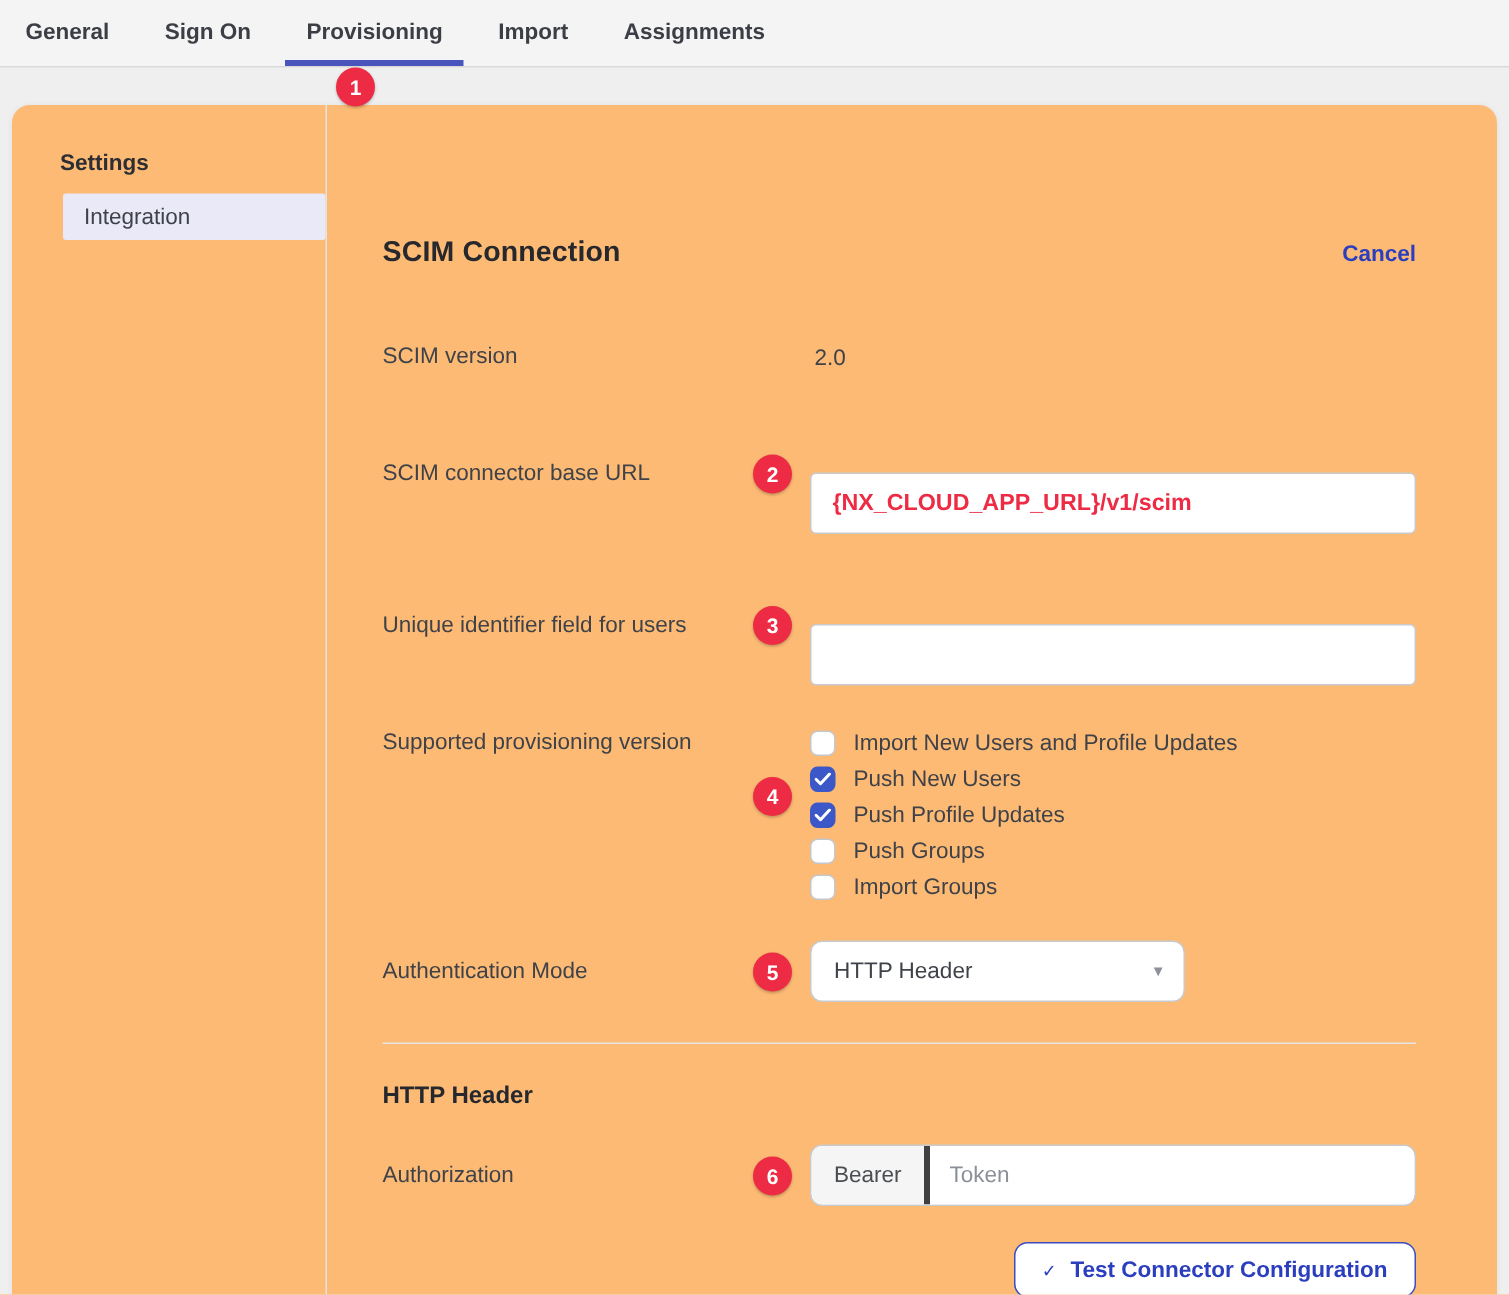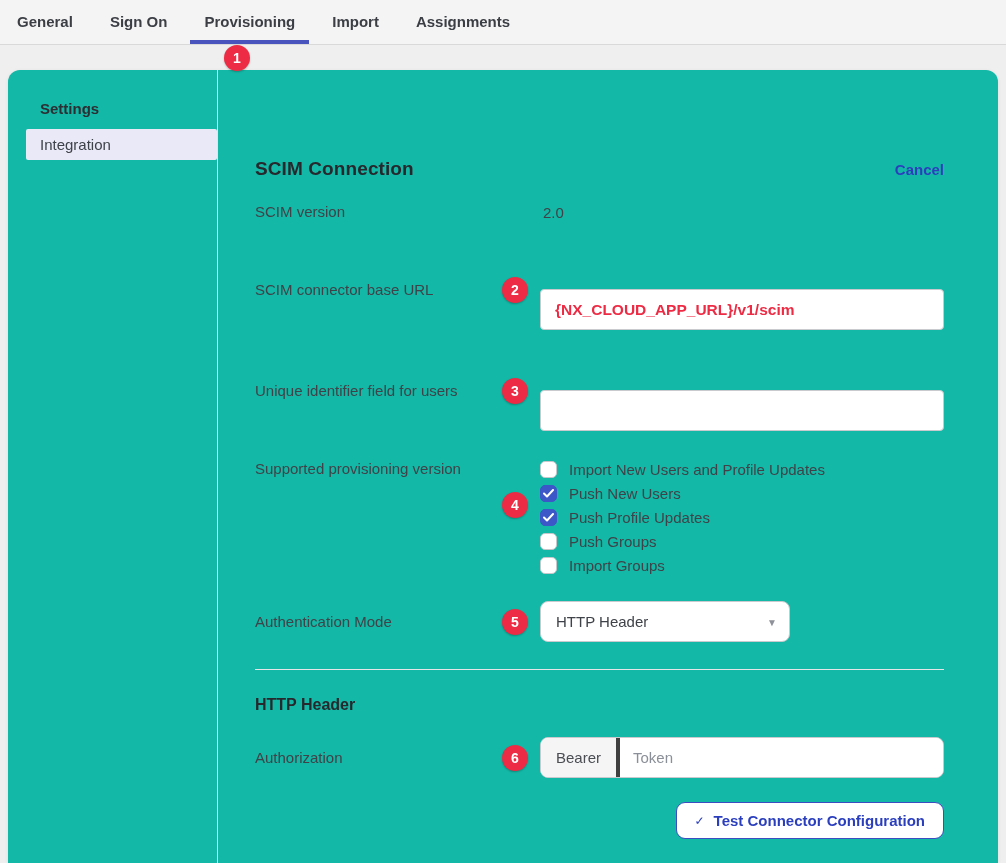--- a/index.html
+++ b/index.html
@@ -47,55 +47,55 @@
     flex:0 0 auto;
   }
   .badge-1 { position:absolute; left:224px; top:45px; z-index:6; }
   .ctl-badge { position:absolute; left:-38px; top:50%; transform:translateY(-50%); }
   .ctl-badge.badge-4 { top:48px; }
 
   
   .card {
     position:absolute;
     left:8px; right:8px; top:70px; bottom:0;
-    background:#14b8a6;
+    background:#fdba74;
     border-radius:12px 12px 0 0;
     box-shadow:0 1px 4px rgba(0,0,0,0.07);
     display:flex;
   }
 
   
   .sidebar {
     width:210px;
     flex:0 0 210px;
     border-right:1px solid #e4e4e6;
     padding-top:30px;
   }
   .sidebar-heading {
     font-size:15px; font-weight:700; color:#2c2e33;
     padding:0 0 12px 32px;
   }
   .sidebar-item {
-    margin-left:18px;
+    margin-left:34px;
     padding:7px 0 7px 14px;
     font-size:15px;
     color:#3f4248;
     border-radius:2px;
     cursor:pointer;
   }
   .sidebar-item.active { background:#e9e9f8; }
 
   
   .main {
     flex:1;
     padding:88px 54px 0 37px;
   }
   .title-row {
     display:flex; justify-content:space-between; align-items:center;
-    margin-bottom:22px;
+    margin-bottom:48px;
   }
   .page-title { font-size:19px; font-weight:600; color:#26282d; letter-spacing:0.1px; }
   .link {
     color:#2b3fbe; font-size:15px; font-weight:700;
     text-decoration:none; cursor:pointer;
   }
 
   .form-row {
     display:flex; align-items:center;
     margin-bottom:20px;

